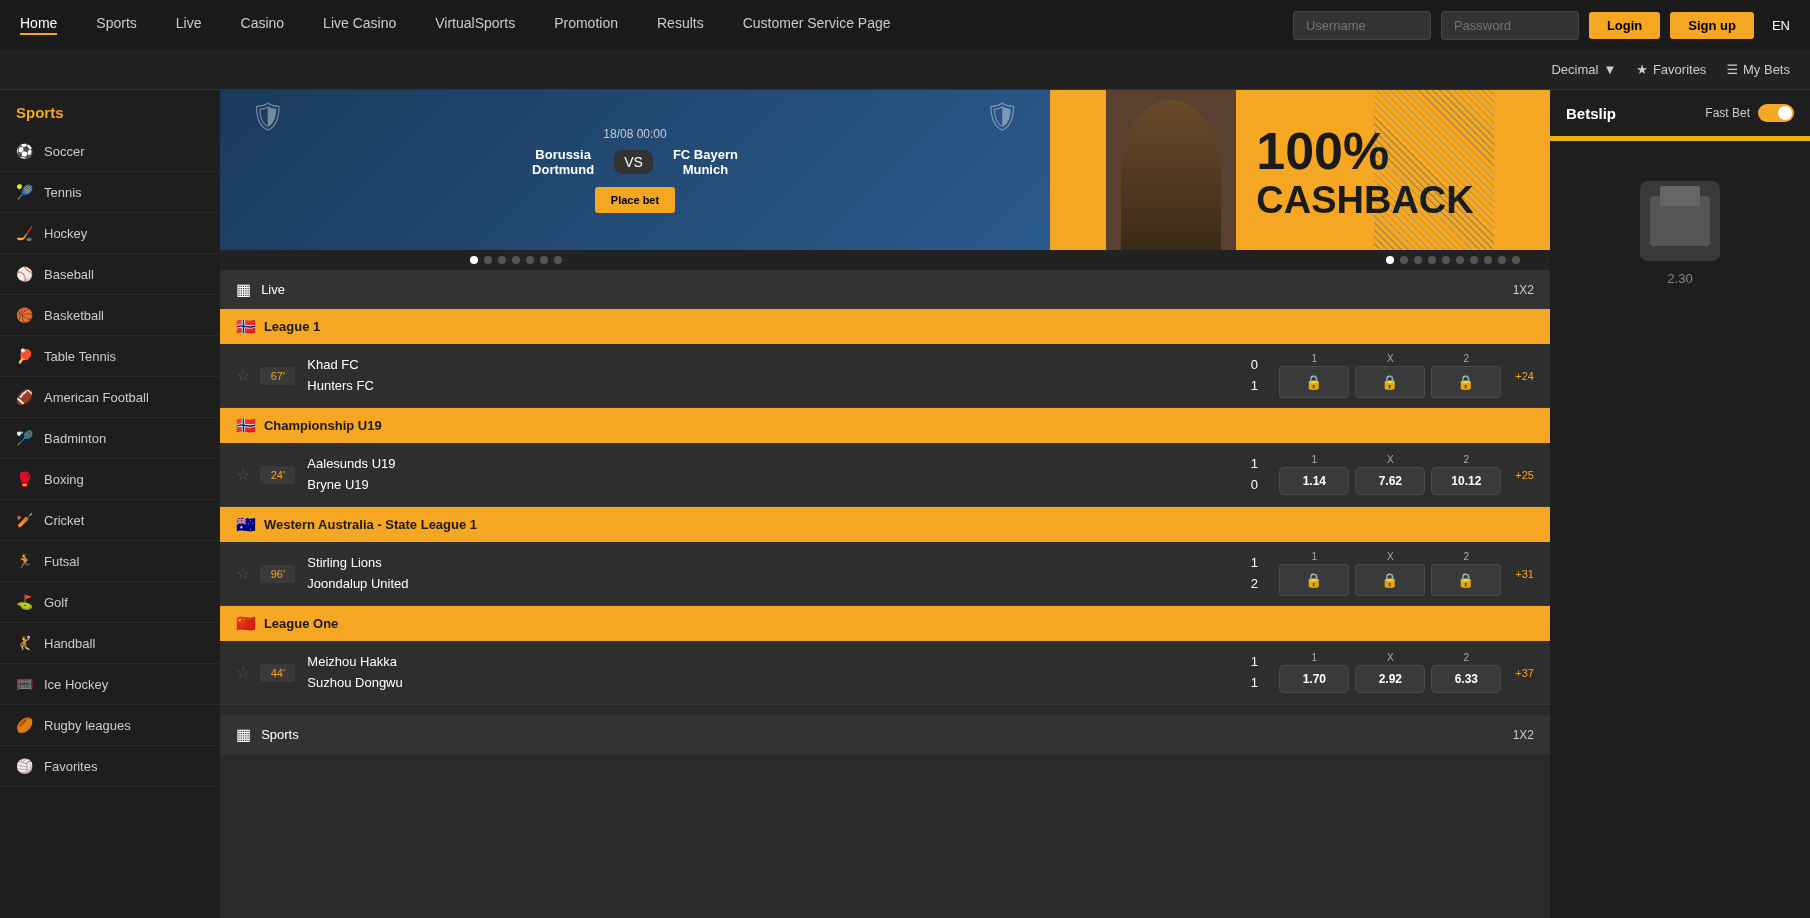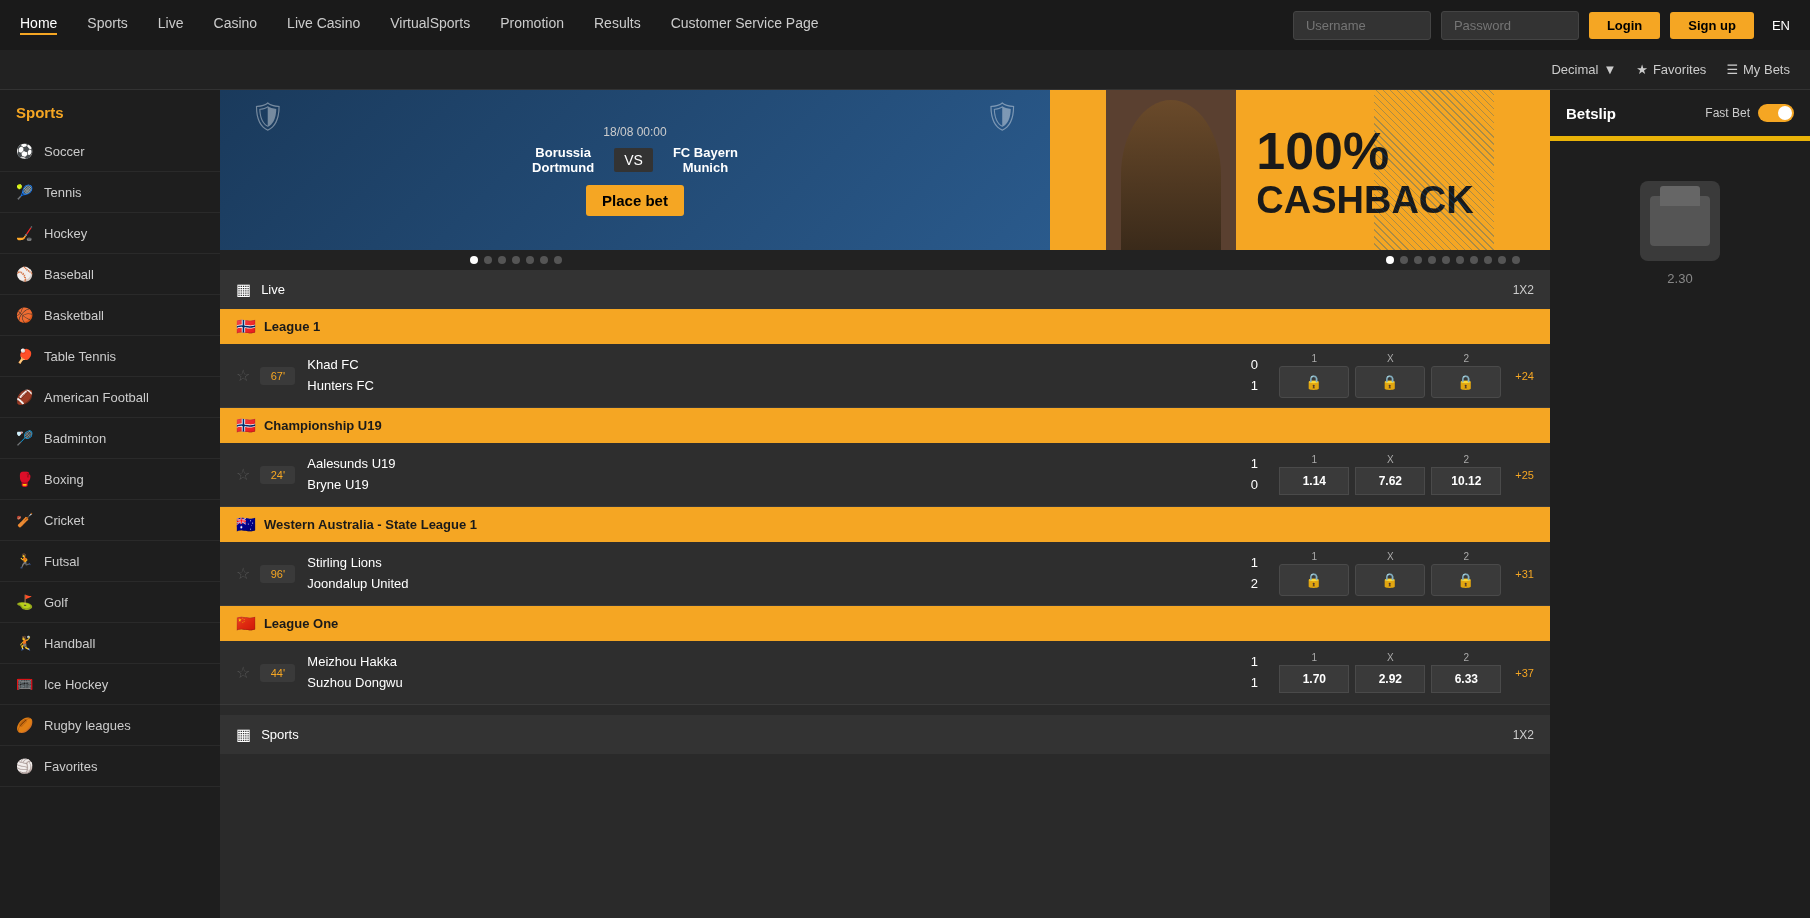--- a/index.html
+++ b/index.html
@@ -1,20 +1,20 @@
 <!DOCTYPE html>
 <html><head>
   <meta charset="utf-8">
   <style>
     * { margin: 0; padding: 0; box-sizing: border-box; }
     body { background: #2a2a2a; color: #fff; font-family: Arial, sans-serif; font-size: 13px; width: 1810px; min-height: 918px; overflow-x: hidden; }
 
     
     .top-nav { background: #1a1a1a; display: flex; align-items: center; height: 50px; padding: 0 20px; gap: 30px; }
-    .nav-links { display: flex; gap: 30px; flex: 1; }
+    .nav-links { display: flex; gap: 39px; flex: 1; }
     .nav-link { color: #ccc; text-decoration: none; font-size: 14px; cursor: pointer; }
     .nav-link.active { color: #fff; border-bottom: 2px solid #f5a623; padding-bottom: 2px; }
     .nav-right { display: flex; align-items: center; gap: 10px; }
     .nav-input { background: #333; border: 1px solid #444; color: #aaa; padding: 6px 12px; border-radius: 3px; font-size: 13px; width: 138px; }
     .btn-login { background: #f5a623; color: #000; border: none; padding: 6px 18px; border-radius: 3px; font-weight: bold; cursor: pointer; font-size: 13px; }
     .btn-signup { background: #f5a623; color: #000; border: none; padding: 6px 18px; border-radius: 3px; font-weight: bold; cursor: pointer; font-size: 13px; }
     .nav-lang { color: #fff; font-size: 13px; margin-left: 8px; }
 
     
     .second-bar { background: #222; display: flex; align-items: center; justify-content: flex-end; height: 40px; padding: 0 20px; gap: 20px; border-bottom: 1px solid #333; }
@@ -34,43 +34,43 @@
     
     .center { flex: 1; overflow-y: auto; padding: 0; background: #2a2a2a; }
 
     
     .banner-area { display: flex; height: 160px; }
     .banner-left { flex: 1; background: linear-gradient(135deg, #1a3a5c, #2a5a8c); position: relative; display: flex; align-items: center; justify-content: center; overflow: hidden; }
     .banner-match { display: flex; flex-direction: column; align-items: center; gap: 6px; }
     .banner-time { color: #ccc; font-size: 12px; }
     .banner-vs { display: flex; align-items: center; gap: 20px; }
     .banner-team { text-align: center; font-size: 13px; color: #fff; font-weight: bold; }
-    .banner-vs-text { background: #333; padding: 4px 10px; border-radius: 2px; font-size: 14px; color: #fff; text-align: right; }
-    .banner-place-bet { background: #f5a623; color: #000; border: none; padding: 7px 16px; border-radius: 3px; font-weight: bold; cursor: pointer; font-size: 15px; margin-top: 4px; }
+    .banner-vs-text { background: #333; padding: 4px 10px; border-radius: 8px; font-size: 14px; color: #fff; text-align: right; }
+    .banner-place-bet { background: #f5a623; color: #000; border: none; padding: 7px 16px; border-radius: 3px; font-weight: bold; cursor: pointer; font-size: 11px; margin-top: 4px; }
     .banner-right { width: 500px; background: #f5a623; display: flex; align-items: center; justify-content: center; overflow: hidden; }
     .cashback-text { font-size: 38px; font-weight: 900; color: #1a1a1a; line-height: 1; }
     .cashback-100 { font-size: 52px; font-weight: 900; color: #1a1a1a; }
 
     
     .section-header { background: #333; padding: 10px 16px; display: flex; align-items: center; gap: 10px; font-size: 13px; color: #fff; }
     .section-header-1x2 { margin-left: auto; color: #ccc; font-size: 12px; }
 
     
     .league-row { background: #f5a623; padding: 8px 16px; display: flex; align-items: center; gap: 8px; font-size: 13px; color: #1a1a1a; font-weight: bold; }
     .league-flag { font-size: 16px; }
 
     
     .match-row { background: #2e2e2e; display: flex; align-items: center; padding: 0 16px; border-bottom: 1px solid #3a3a3a; min-height: 64px; }
     .match-star { color: #555; font-size: 16px; cursor: pointer; margin-right: 10px; }
     .match-time { color: #f5a623; font-size: 11px; width: 35px; text-align: center; background: #3a3a3a; padding: 3px 5px; border-radius: 3px; margin-right: 12px; }
     .match-teams { flex: 1; }
     .match-team { font-size: 13px; color: #fff; line-height: 1.6; }
     .match-score { display: flex; flex-direction: column; align-items: center; margin: 0 15px; color: #fff; font-size: 13px; line-height: 1.6; width: 20px; }
     .odds-group { display: flex; align-items: center; gap: 6px; }
-    .odds-btn { background: #3a3a3a; border: 1px solid #4a4a4a; color: #fff; padding: 6px 0; width: 70px; text-align: center; border-radius: 0; cursor: pointer; font-size: 12px; font-weight: bold; }
+    .odds-btn { background: #3a3a3a; border: 1px solid #4a4a4a; color: #fff; padding: 6px 0; width: 70px; text-align: center; border-radius: 5px; cursor: pointer; font-size: 12px; font-weight: bold; }
     .odds-locked { background: #3a3a3a; border: 1px solid #4a4a4a; width: 70px; height: 32px; display: flex; align-items: center; justify-content: center; border-radius: 3px; }
     .lock-icon { font-size: 14px; color: #666; }
     .more-odds { color: #f5a623; font-size: 11px; margin-left: 8px; white-space: nowrap; }
 
     
     .betslip { width: 260px; background: #1e1e1e; flex-shrink: 0; }
     .betslip-header { display: flex; align-items: center; justify-content: space-between; padding: 14px 16px; border-bottom: 5px solid #eab308; }
     .betslip-title { font-size: 15px; font-weight: bold; color: #fff; }
     .fast-bet-toggle { display: flex; align-items: center; gap: 8px; font-size: 12px; color: #ccc; }
     .toggle { width: 36px; height: 18px; background: #f5a623; border-radius: 9px; position: relative; cursor: pointer; }

